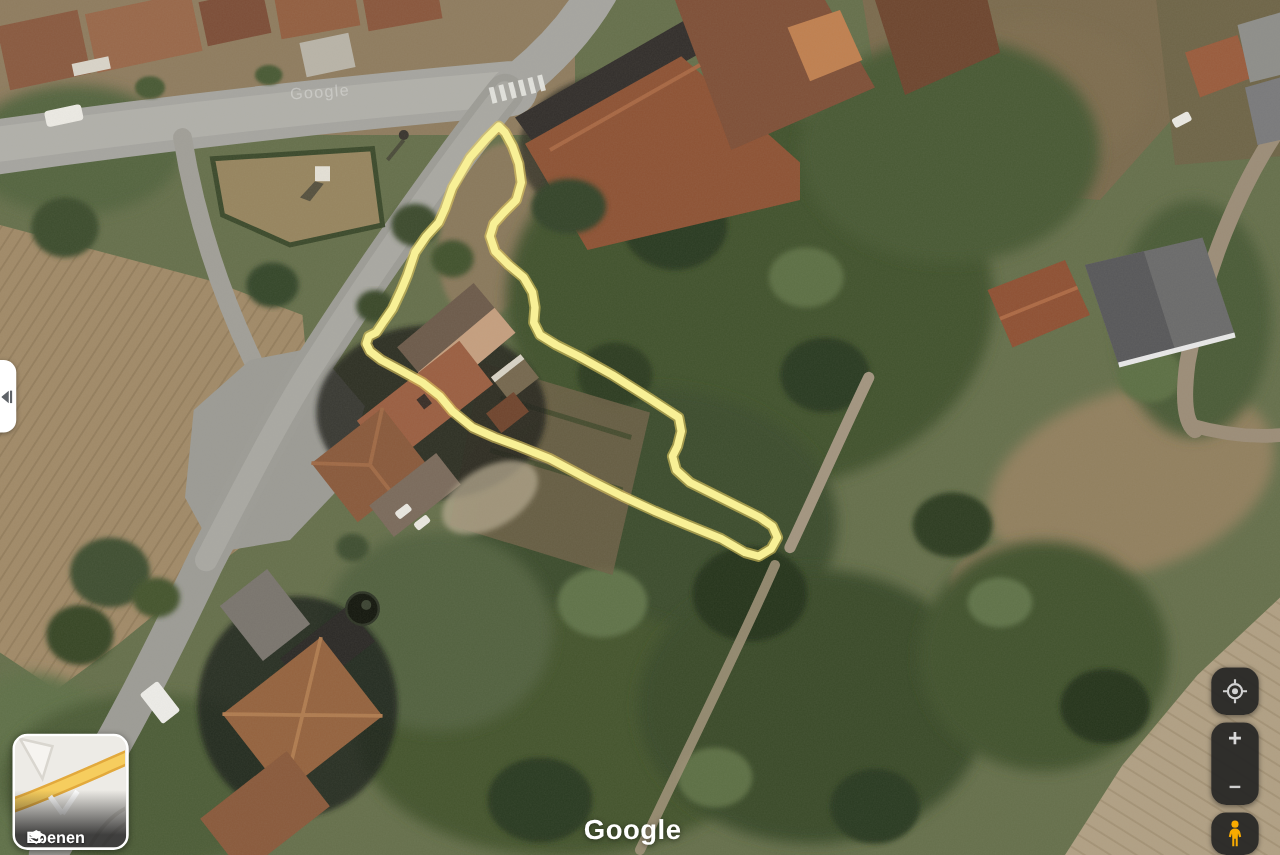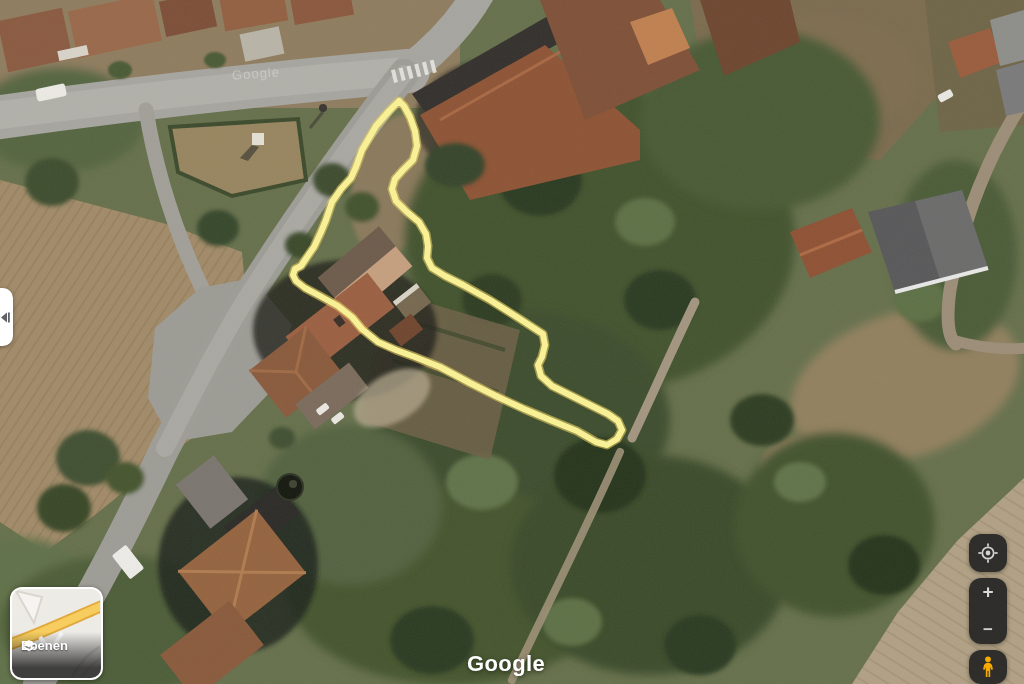--- a/index.html
+++ b/index.html
@@ -11,21 +11,21 @@
     background:#fff;border-radius:10px;box-shadow:0 1px 4px rgba(0,0,0,.35);
     display:flex;align-items:center;justify-content:flex-end;padding-right:3px;
     box-sizing:border-box;cursor:pointer;}
   
   .layers-btn{position:absolute;left:10px;top:587px;width:93px;height:93px;
     border-radius:12px;border:2.5px solid #fff;box-sizing:border-box;overflow:hidden;
     box-shadow:0 1px 5px rgba(0,0,0,.4);cursor:pointer;background:#eceae5;}
   .layers-btn svg{position:absolute;left:0;top:0;}
   .layers-shade{position:absolute;left:0;bottom:0;width:100%;height:46px;
     background:linear-gradient(180deg,rgba(30,30,30,0) 0%,rgba(25,25,25,.82) 78%);}
-  .layers-row{position:absolute;left:9px;bottom:25px;display:flex;align-items:flex-start;gap:6px;}
+  .layers-row{position:absolute;left:9px;bottom:1px;display:flex;align-items:flex-start;gap:6px;}
   .layers-label{color:#fff;font-size:13px;font-weight:700;text-shadow:0 1px 2px rgba(0,0,0,.6);}
   
   .google-logo{position:absolute;left:467px;top:651px;color:#fff;font-size:22px;
     font-weight:700;letter-spacing:.4px;text-shadow:0 1px 4px rgba(0,0,0,.5);cursor:pointer;}
   
   .ctl{position:absolute;left:969px;width:38px;background:rgba(36,36,36,.92);
     border-radius:12px;display:flex;flex-direction:column;align-items:center;
     justify-content:center;cursor:pointer;box-shadow:0 1px 4px rgba(0,0,0,.4);}
   .ctl-loc{top:534px;height:38px;}
   .ctl-zoom{top:578px;height:66px;justify-content:space-between;padding:7px 0;box-sizing:border-box;}

